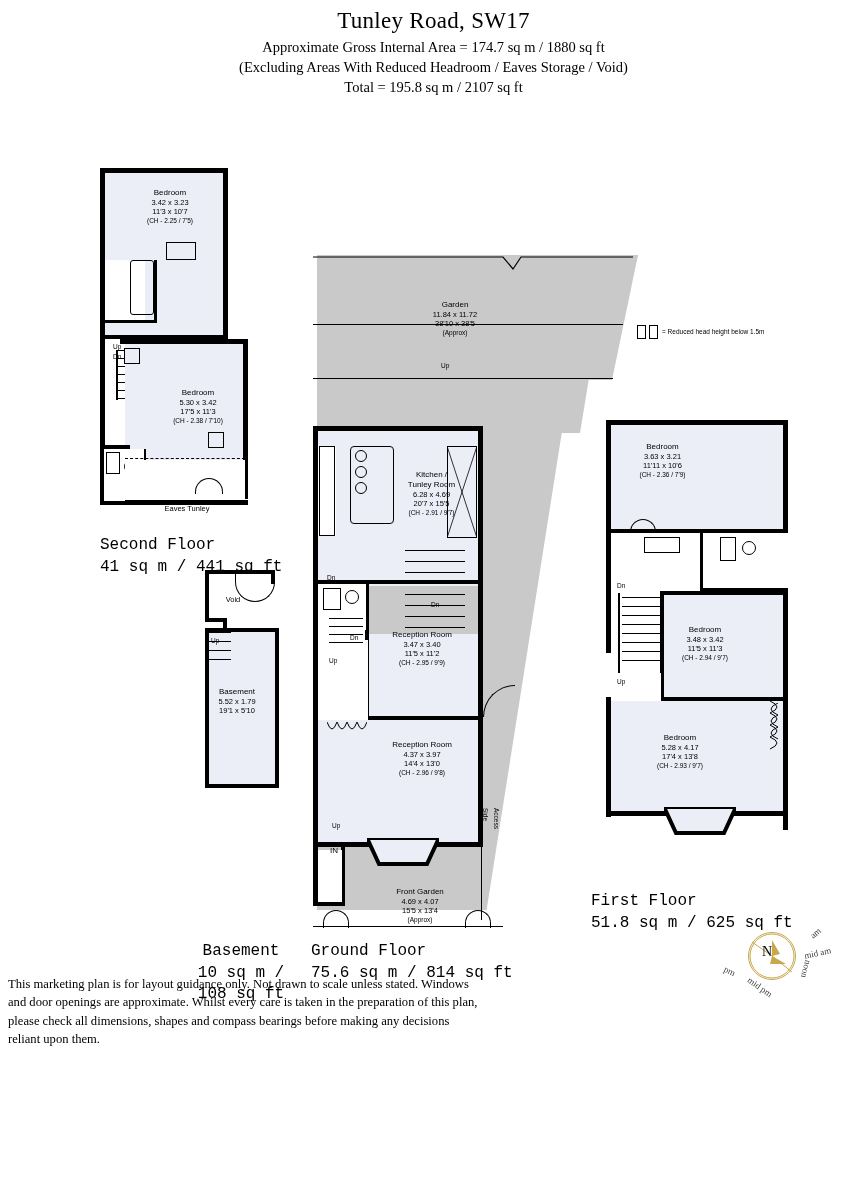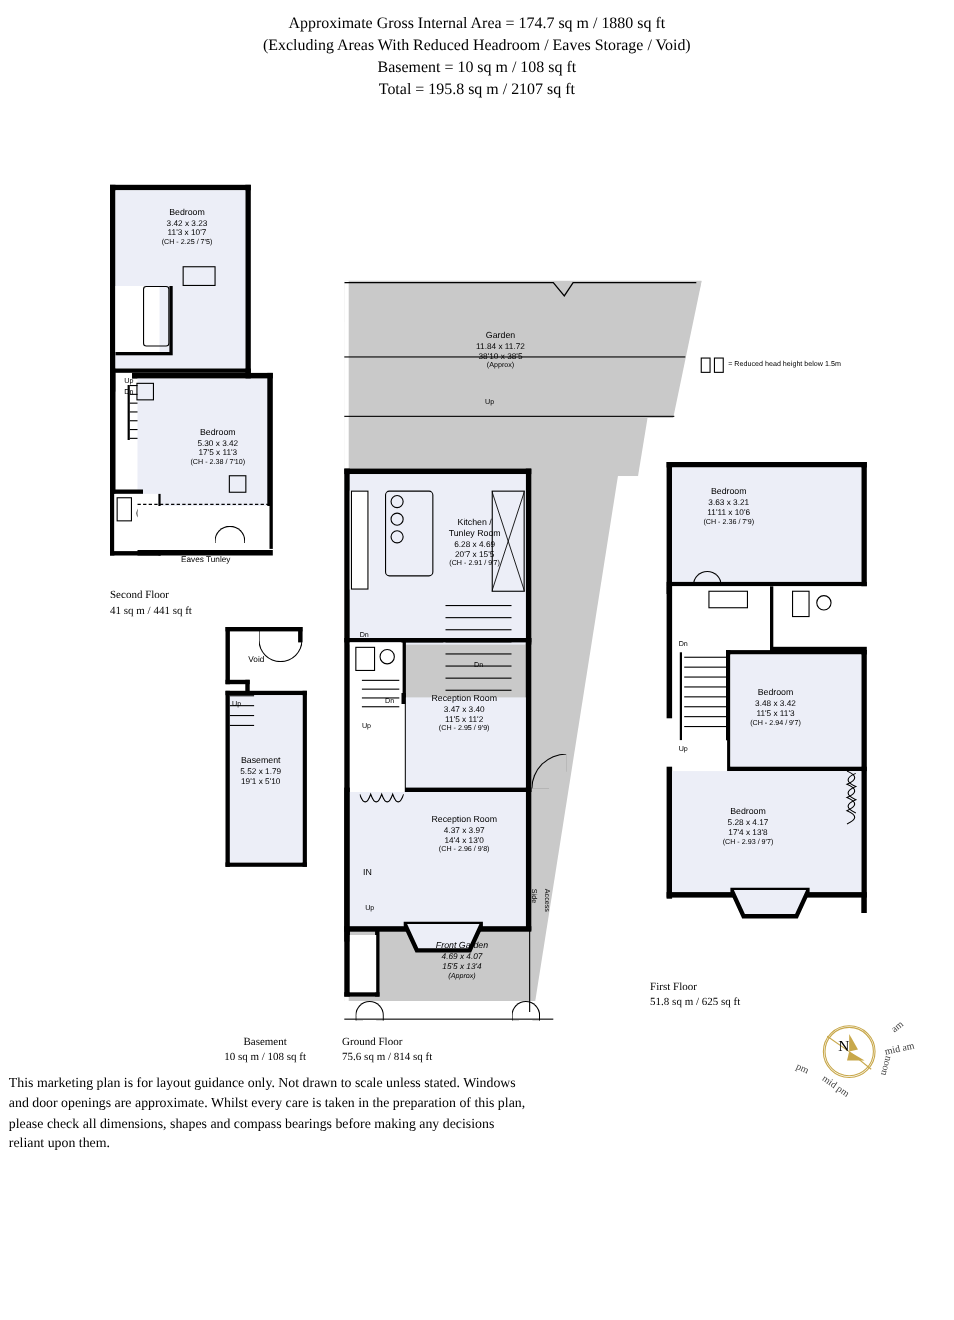--- a/index.html
+++ b/index.html
@@ -23,21 +23,21 @@
   .room { position:absolute; background:#eceef7; }
   .roomline { position:absolute; border:1px solid #000; }
   .grey { position:absolute; background:#c9c9c9; }
   .white { position:absolute; background:#fff; }
 
   .lbl { position:absolute; text-align:center; line-height:1.25; font-size:7.5px; }
   .lbl .n { font-size:8px; }
   .lbl .d { font-size:7.5px; }
   .lbl .ch { font-size:6.5px; }
 
-  .floorlabel { position:absolute; font-size:10px; line-height:1.35; font-family:Liberation Serif, serif;}
+  .floorlabel { position:absolute; font-size:16px; line-height:1.35; font-family:Liberation Mono, monospace;}
   .tiny { position:absolute; font-size:6.5px; }
 
   .legendbox { position:absolute; border:1px solid #000; background:#fff; }
 
   .disclaimer {
     position:absolute; left:8px; top:975px; width:470px;
     font-size:12.6px; line-height:1.45; font-family:"Liberation Serif", serif;
   }
 
   .brandbar { position:absolute; left:0; top:1050px; width:867px; height:150px; }
@@ -48,24 +48,24 @@
                    border:1px solid #c8a84b; }
   .compass .n { position:absolute; left:42px; top:25px; font-size:14px; font-family:"Liberation Serif", serif; }
   .compass .t { position:absolute; font-size:9px; color:#3b3b3b; font-family:"Liberation Serif", serif;}
 
   .bay { position:absolute; }
 </style>
 </head>
 <body>
 
 <div class="header">
+  <div class="title">Tunley Road, SW17</div>
   <div class="sub">
     <div>Approximate Gross Internal Area = 174.7 sq m / 1880 sq ft</div>
     <div>(Excluding Areas With Reduced Headroom / Eaves Storage / Void)</div>
-    <div>Basement = 10 sq m / 108 sq ft</div>
     <div>Total = 195.8 sq m / 2107 sq ft</div>
   </div>
 </div>
 
 <div class="abs" style="left:100px; top:160px; width:170px; height:370px;">
 
   <div class="wall" style="left:0px; top:8px; width:128px; height:5px;"></div>
   <div class="wall" style="left:0px; top:8px; width:5px; height:188px;"></div>
   <div class="wall" style="left:123px; top:8px; width:5px; height:180px;"></div>
 
@@ -293,32 +293,32 @@
   <div class="ch">(CH - 2.95 / 9'9)</div>
 </div>
 
 <div class="lbl" style="left:372px; top:740px; width:100px;">
   <div class="n">Reception Room</div>
   <div class="d">4.37 x 3.97</div>
   <div class="d">14'4 x 13'0</div>
   <div class="ch">(CH - 2.96 / 9'8)</div>
 </div>
 
-<div class="lbl" style="left:370px; top:855px; width:100px;font-style:italic;">
+<div class="lbl" style="left:370px; top:887px; width:100px;">
   <div class="n">Front Garden</div>
   <div class="d">4.69 x 4.07</div>
   <div class="d">15'5 x 13'4</div>
   <div class="ch">(Approx)</div>
 </div>
 
 <div class="tiny" style="left:327px; top:574px;">Dn</div>
 <div class="tiny" style="left:350px; top:634px;">Dn</div>
 <div class="tiny" style="left:431px; top:601px;">Dn</div>
 <div class="tiny" style="left:329px; top:657px;">Up</div>
-<div class="tiny" style="left:330px; top:788px; font-size:8px;text-align:center;">IN</div>
+<div class="tiny" style="left:330px; top:846px; font-size:8px;text-align:center;">IN</div>
 <div class="tiny" style="left:332px; top:822px;">Up</div>
 <div class="tiny" style="left:482px; top:808px; writing-mode: vertical-rl;">Side</div>
 <div class="tiny" style="left:493px; top:808px; writing-mode: vertical-rl;">Access</div>
 
 <div class="floorlabel" style="left:311px; top:941px;">
   <div>Ground Floor</div>
   <div>75.6 sq m / 814 sq ft</div>
 </div>
 
 <div class="abs" style="left:600px; top:415px; width:200px; height:430px;">

